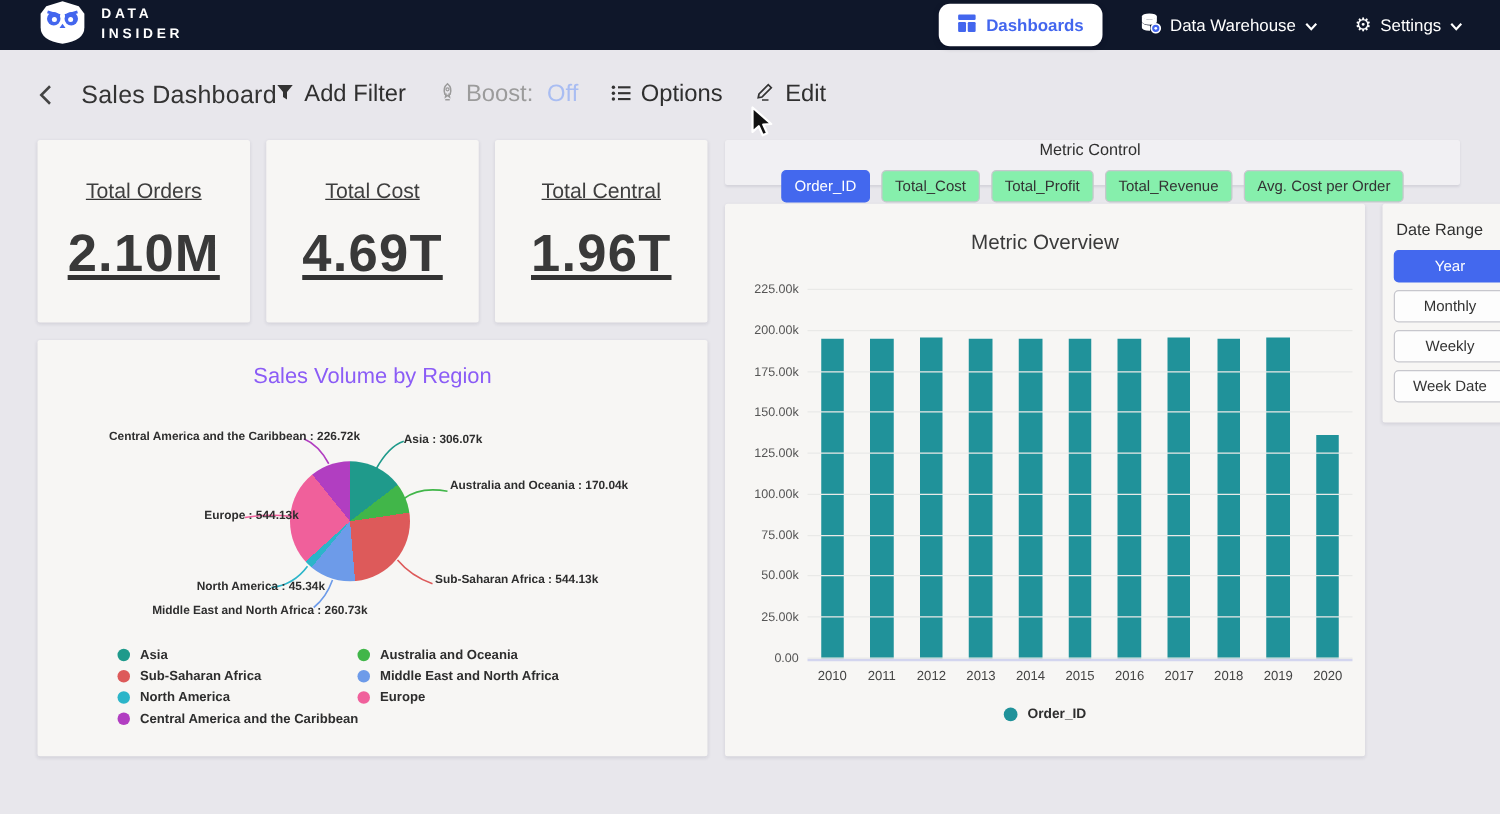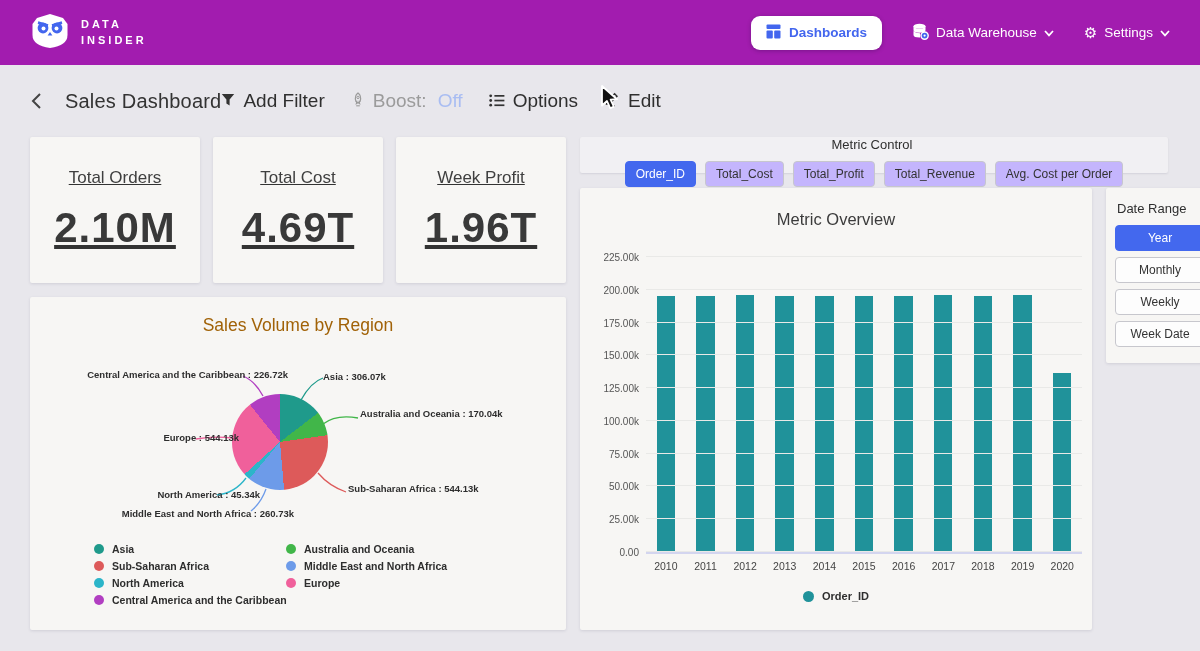--- a/index.html
+++ b/index.html
@@ -7,21 +7,21 @@
   body {
     font-family:"Liberation Sans", sans-serif;
     background:#e8e7ec;
     position:relative;
     overflow:hidden;
     color:#333;
   }
 
   
   .navbar {
-    height:65px; background:#a21caf;
+    height:40px; background:#0f172a;
     display:flex; align-items:center; justify-content:space-between;
     padding:0 30px;
   }
   .brand { display:flex; align-items:center; gap:11px; }
   .brand-text { color:#fff; font-size:11px; font-weight:bold; letter-spacing:3px; line-height:1.45; }
   .nav-right { display:flex; align-items:center; gap:30px; }
   .nav-pill {
     display:flex; align-items:center; gap:8px;
     background:#fff; color:#4366ee; font-size:13.5px; font-weight:bold;
     padding:8px 15px; border-radius:9px; border:none; cursor:pointer;
@@ -61,21 +61,21 @@
   .kpi-card {
     flex:1; height:146px; background:#f7f6f4; border-radius:2px;
     box-shadow:0 1px 3px rgba(40,40,70,.12);
     display:flex; flex-direction:column; align-items:center; justify-content:center; gap:16px;
   }
   .kpi-label { font-size:17px; font-weight:500; color:#3f3f3f; }
   .kpi-value { font-size:42px; font-weight:bold; color:#393939; letter-spacing:1px; }
 
   
   .pie-panel { position:relative; height:333px; }
-  .pie-title { position:absolute; top:18px; width:100%; text-align:center; font-size:17.5px; font-weight:400; color:#a16207; }
+  .pie-title { position:absolute; top:18px; width:100%; text-align:center; font-size:17.5px; font-weight:400; color:#8b5cf6; }
   .pie-circle { position:absolute; left:202px; top:97px; width:96px; height:96px; border-radius:50%; }
   .pie-connectors { position:absolute; left:0; top:0; }
   .pie-callout { position:absolute; font-size:9.5px; font-weight:bold; color:#2e2e2e; white-space:nowrap; }
   .co-0 { left:293px; top:74px; }
   .co-1 { left:330px; top:111px; }
   .co-2 { left:318px; top:186px; }
   .co-3 { right:272px; top:211px; }
   .co-4 { right:306px; top:192px; }
   .co-5 { right:327px; top:135px; }
   .co-6 { right:278px; top:72px; }
@@ -88,21 +88,21 @@
 
   
   .metric-bar {
     height:36px; background:#f1f0f3; border-radius:2px;
     box-shadow:0 1px 2px rgba(40,40,70,.10);
     display:flex; align-items:center; gap:9px; padding:0 12px; margin-bottom:15px;flex-direction:column;
   }
   .metric-label { font-size:13px; color:#2f2f2f; margin-right:4px; }
   .chip-btn {
     font-family:inherit; font-size:12px; color:#333;
-    background:#c4b5fd; border:1px solid #c7c7cd; border-radius:4px;
+    background:#86efac; border:1px solid #c7c7cd; border-radius:4px;
     padding:5px 10px; cursor:pointer; white-space:nowrap;
   }
   .chip-btn.active { background:#4368ee; border-color:#4368ee; color:#fff; }
 
   
   .right-row { display:flex; gap:14px; align-items:flex-start; }
 
   
   .bar-panel { position:relative; width:512px; height:442px; flex:none; }
   .bar-title { position:absolute; top:22px; width:100%; text-align:center; font-size:16.5px; font-weight:400; color:#3b3b3b; }
@@ -249,21 +249,21 @@
     <div class="kpi-row">
         <div class="kpi-card">
           <div class="kpi-label">Total Orders</div>
                  <div class="kpi-value">2.10M</div>
         </div>
         <div class="kpi-card">
           <div class="kpi-label">Total Cost</div>
                  <div class="kpi-value">4.69T</div>
         </div>
         <div class="kpi-card">
-          <div class="kpi-label">Week Profit</div>
+          <div class="kpi-label">Total Central</div>
                  <div class="kpi-value">1.96T</div>
         </div>
       </div>
 
     <section class="panel pie-panel">
       <h2 class="pie-title">Sales Volume by Region</h2>
       <svg class="pie-connectors" width="490" height="333" viewBox="0 0 490 333">
         <path d="M293 81 Q281 85 271 103" fill="none" stroke-width="1.3" stroke="#1f9a8b"></path>
         <path d="M328 121 Q306 117 293 127" fill="none" stroke-width="1.3" stroke="#41b649"></path>
         <path d="M316 195 Q299 189 288 176" fill="none" stroke-width="1.3" stroke="#dd5a5a"></path>

